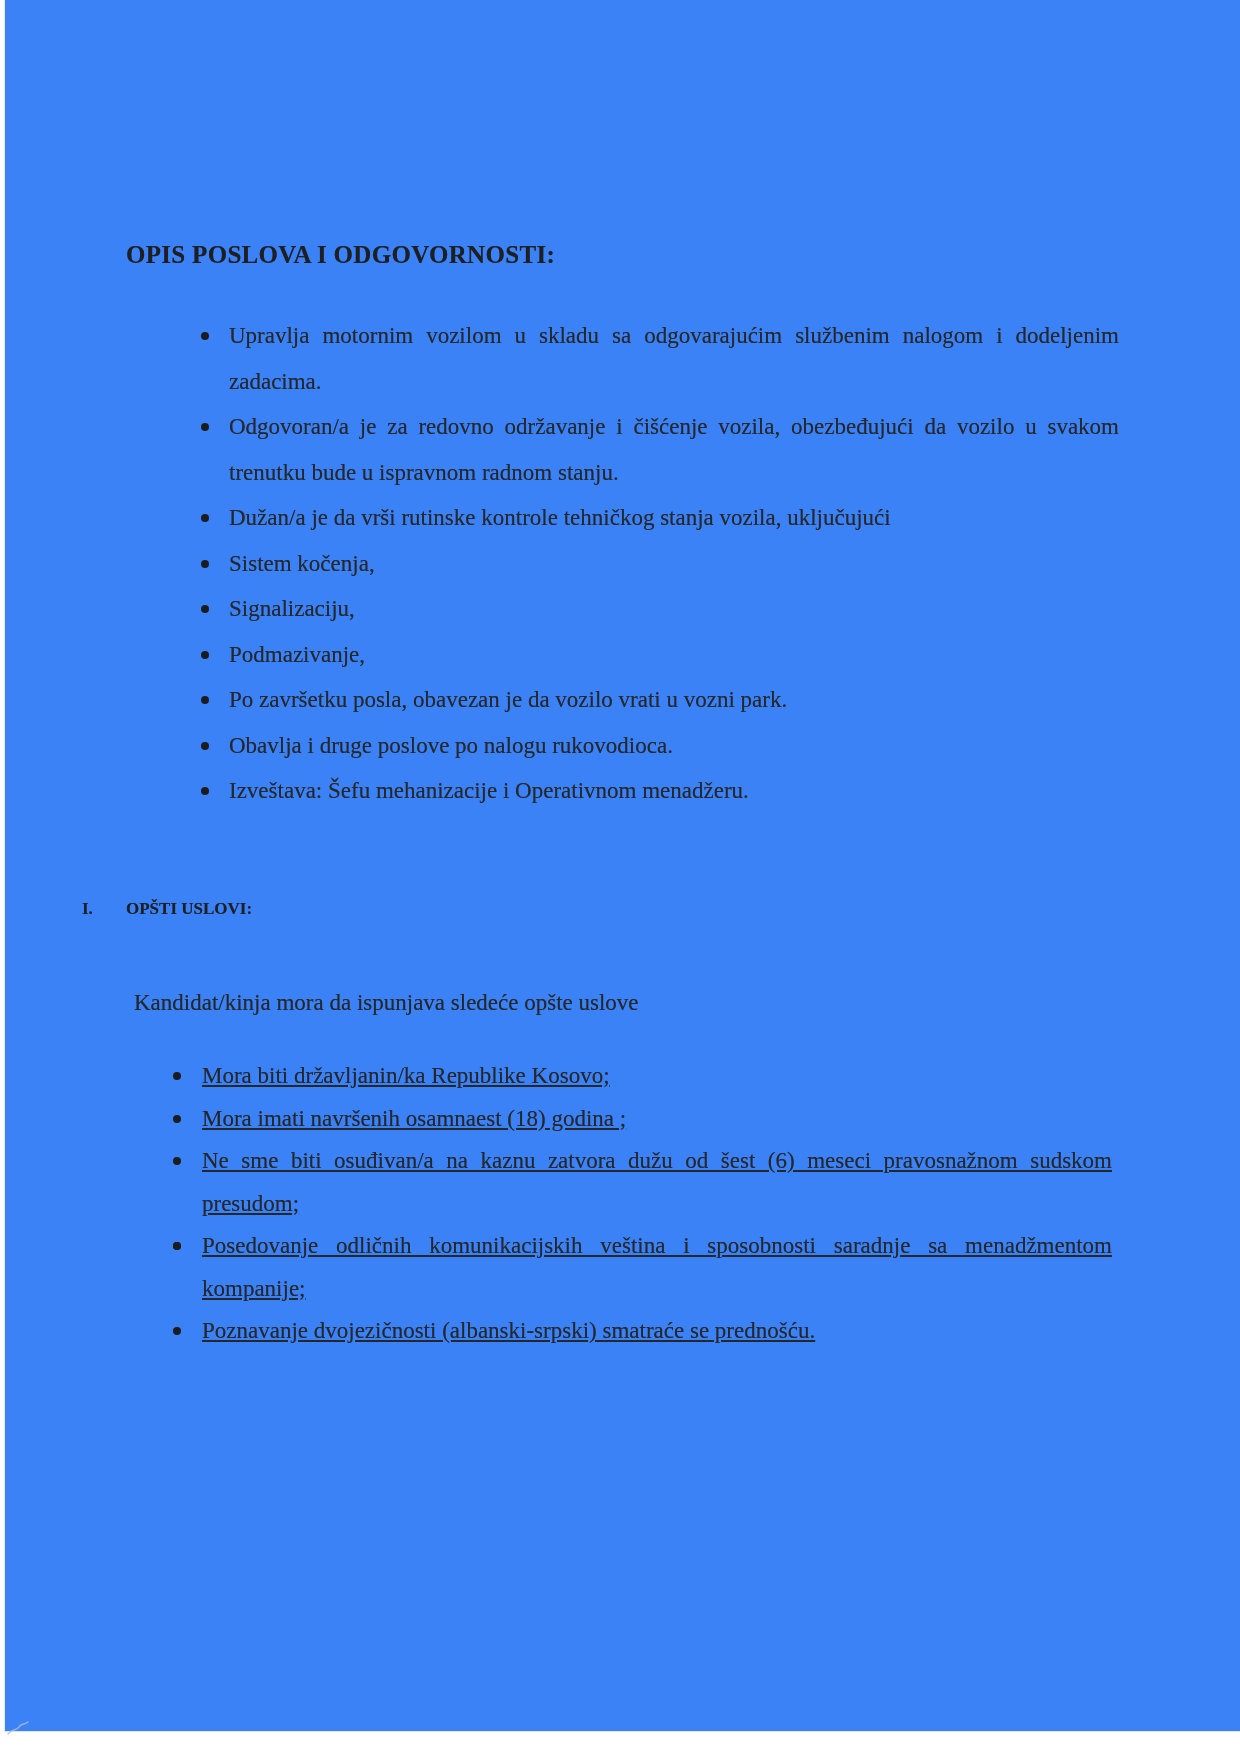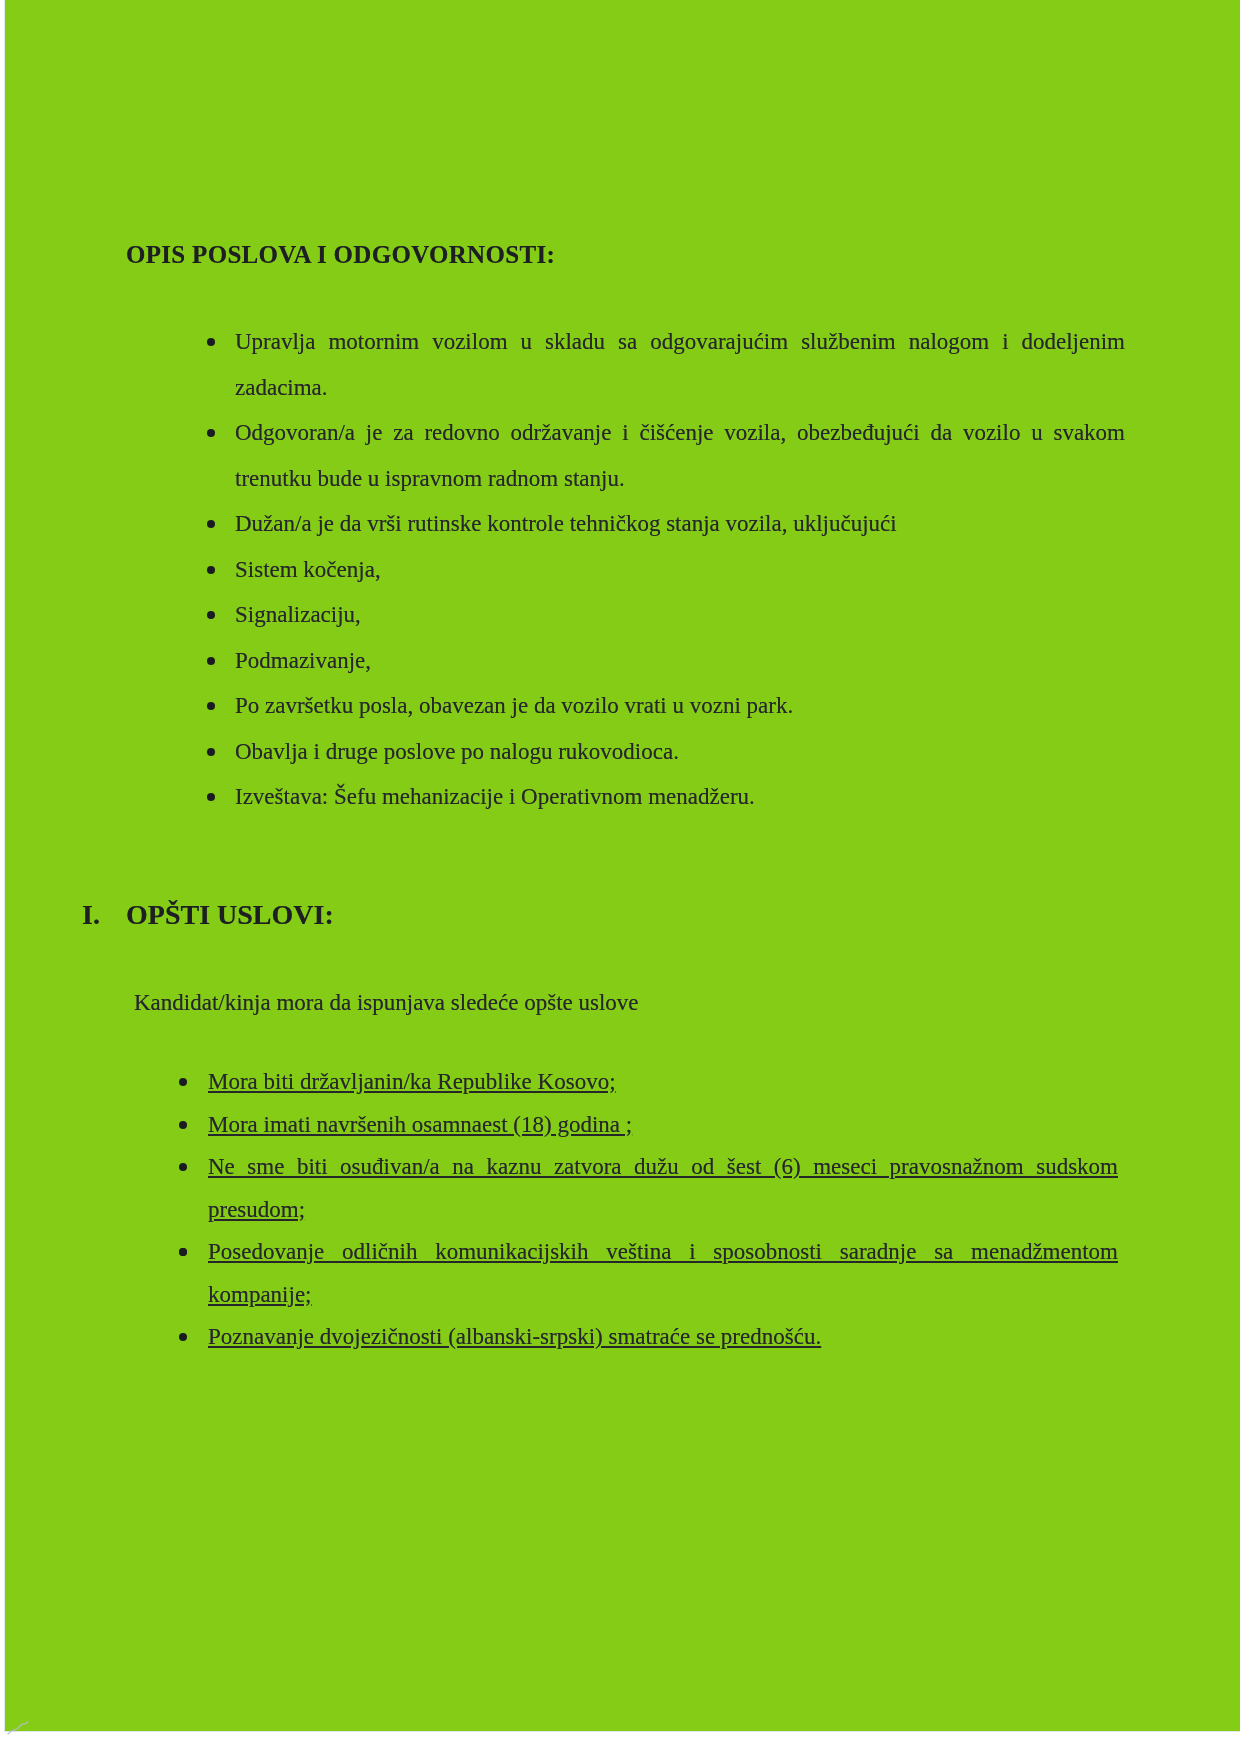--- a/index.html
+++ b/index.html
@@ -14,38 +14,38 @@
     overflow: hidden;
     font-family: "Liberation Serif", "DejaVu Serif", serif;
   }
   
   .page {
     position: absolute;
     left: 4px;
     top: 0;
     width: 1236px;
     height: 1731px;
-    background: #84cc16;
+    background: #3b82f6;
     border-left: 1px solid #e4eaf1;
     border-bottom: 1px solid #e0e6ee;
   }
   .title {
     position: absolute;
     left: 121px;
     top: 224px;
     font-size: 25px;
     font-weight: bold;
     letter-spacing: 0.3px;
     color: #1e1f23;
     text-shadow: 0 0 0.6px rgba(30,32,40,0.55);
     white-space: nowrap;
   }
   ul.list {
     position: absolute;
-    margin: 14px;
+    margin: 8px;
     padding: 0;
     list-style: none;
     color: #26272b;
     font-size: 23px;
     text-shadow: 0 0 0.6px rgba(35,37,45,0.5);
   }
   ul.list li {
     position: relative;
     box-sizing: border-box;
     width: 100%;
@@ -71,21 +71,21 @@
     top: 1047px;
     width: 941px;
     text-decoration: underline;
   }
   .conditions li { line-height: 42.5px; padding-left: 31px; }
   .conditions .dot { top: 17px; }
   .section-head {
     position: absolute;
     left: 77px;
     top: 899px;
-    font-size: 28px;
+    font-size: 17px;
     font-weight: bold;
     color: #1e1f23;
     text-shadow: 0 0 0.6px rgba(30,32,40,0.55);
     white-space: nowrap;
   }
   .section-head .num {
     display: inline-block;
     width: 44px;
   }
   .intro {

